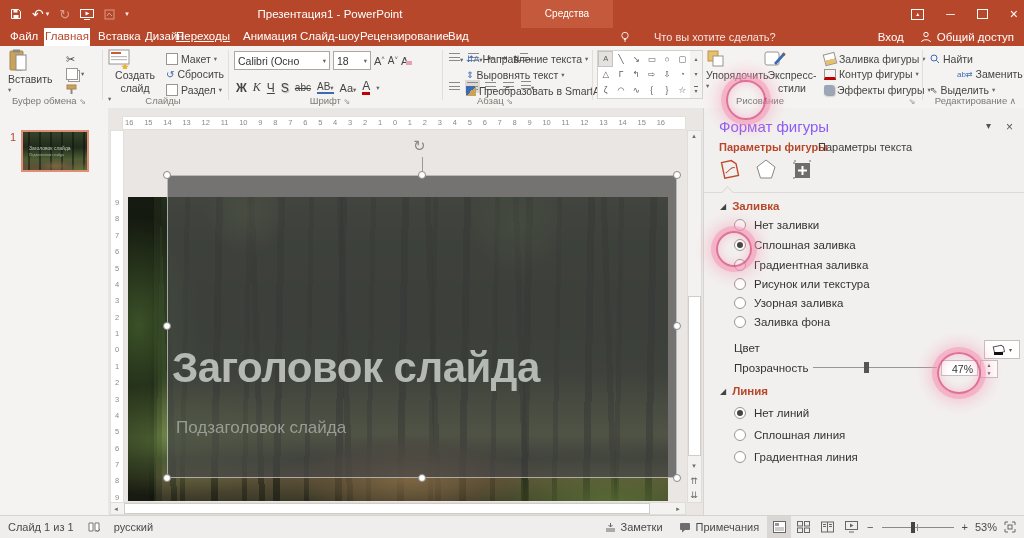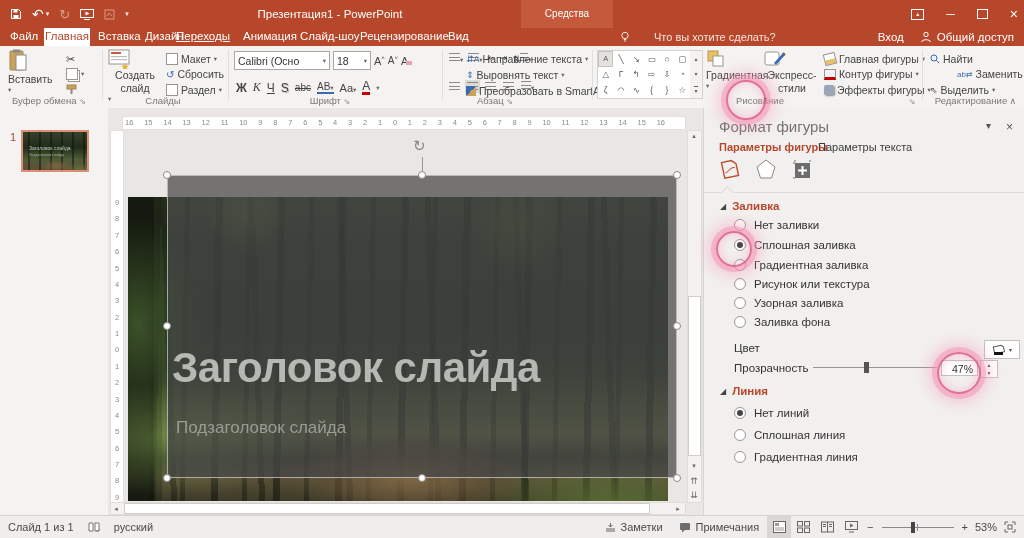--- a/index.html
+++ b/index.html
@@ -106,21 +106,21 @@
   .minforest{position:absolute;left:0;top:0;width:64px;height:38px;
     background:
       radial-gradient(ellipse 20px 8px at 52% 90%, rgba(128,104,68,.9), transparent 75%),
       radial-gradient(ellipse 28px 12px at 90% 100%, rgba(96,122,56,.8), transparent 65%),
       repeating-linear-gradient(90deg, transparent 0 5px, rgba(12,16,10,.5) 5px 7px, transparent 7px 11px),
       linear-gradient(180deg,#35422b 0%,#202c1a 40%,#4f5e35 72%,#5d5138 92%);}
   .minititle{position:absolute;left:6px;top:13px;font-size:5px;color:#c0c4bf;white-space:nowrap;}
   .minisub{position:absolute;left:6px;top:21px;font-size:3.5px;color:#a8aca6;white-space:nowrap;}
 
   
-  .panetitle{position:absolute;left:15px;top:10px;font-size:15px;color:#737373;}
+  .panetitle{position:absolute;left:15px;top:10px;font-size:15px;color:#8b5cf6;}
   .panectl{position:absolute;top:12px;font-size:10px;color:#555;}
   .panetab1{position:absolute;left:15px;top:33px;font-size:11px;font-weight:bold;color:#B7472A;}
   .panetab2{position:absolute;left:114px;top:33px;font-size:11px;color:#3c3c3c;}
   .paneicons{position:absolute;left:15px;top:50px;display:flex;gap:14px;align-items:center;}
   .panediv{position:absolute;left:0px;top:84px;width:321px;height:1px;background:#DDD9D5;}
   .notch{position:absolute;left:19px;top:80px;width:8px;height:8px;background:#F2F0EE;
          border-left:1px solid #DDD9D5;border-top:1px solid #DDD9D5;transform:rotate(45deg);}
   .sechead{position:absolute;left:16px;font-size:11.5px;font-weight:bold;color:#B7472A;display:flex;gap:6px;align-items:center;}
   .sectri{font-size:8px;color:#444;font-weight:normal;}
   .radiorow{position:absolute;left:30px;display:flex;align-items:center;gap:8px;font-size:11.5px;color:#333;}
@@ -375,35 +375,35 @@
     <div class="gscroll">
       <span>▴</span>
       <span>▾</span>
       <span style="border-top:1px solid #666;">▾</span>
     </div>
     <div class="bigbtn" style="left:706px;width:58px;">
       <svg width="20" height="20" viewBox="0 0 20 20">
           <rect x="2" y="2" width="10" height="10" fill="#E8C06A" stroke="#B9934C"></rect>
           <rect x="7" y="7" width="10" height="10" fill="#fff" stroke="#9a958f"></rect>
         </svg>
-      <span>Градиентная</span>
+      <span>Упорядочить</span>
       <span class="car">▾</span>
     </div>
     <div class="bigbtn" style="left:764px;width:56px;">
       <svg width="22" height="20" viewBox="0 0 22 20">
           <rect x="1" y="3" width="14" height="13" rx="2" fill="#fff" stroke="#9a958f"></rect>
           <path d="M10 14L19 4l2 2-9 10z" fill="#3b6cb3"></path>
           <path d="M19 4l2 2" stroke="#8a5a2b" stroke-width="2"></path>
         </svg>
       <span>Экспресс-стили</span>
       <span class="car">▾</span>
     </div>
     <div class="smallrow" style="left:824px;top:7px;">
       <span style="display:inline-block;width:10px;height:10px;background:linear-gradient(180deg,#fff 55%,#E8C06A 55%);border:1px solid #9a958f;transform:rotate(-15deg);"></span>
-      <span>Главная фигуры</span>
+      <span>Заливка фигуры</span>
         <span class="car">▾</span>
     </div>
     <div class="smallrow" style="left:824px;top:22px;">
       <span style="display:inline-block;width:10px;height:7px;border:1px solid #9a958f;border-bottom:3px solid #C00000;"></span>
       <span>Контур фигуры</span>
         <span class="car">▾</span>
     </div>
     <div class="smallrow" style="left:824px;top:38px;">
       <span style="display:inline-block;width:10px;height:10px;border-radius:2px;background:#9aa7b8;box-shadow:1px 1px 2px #888;"></span>
       <span>Эффекты фигуры</span>

